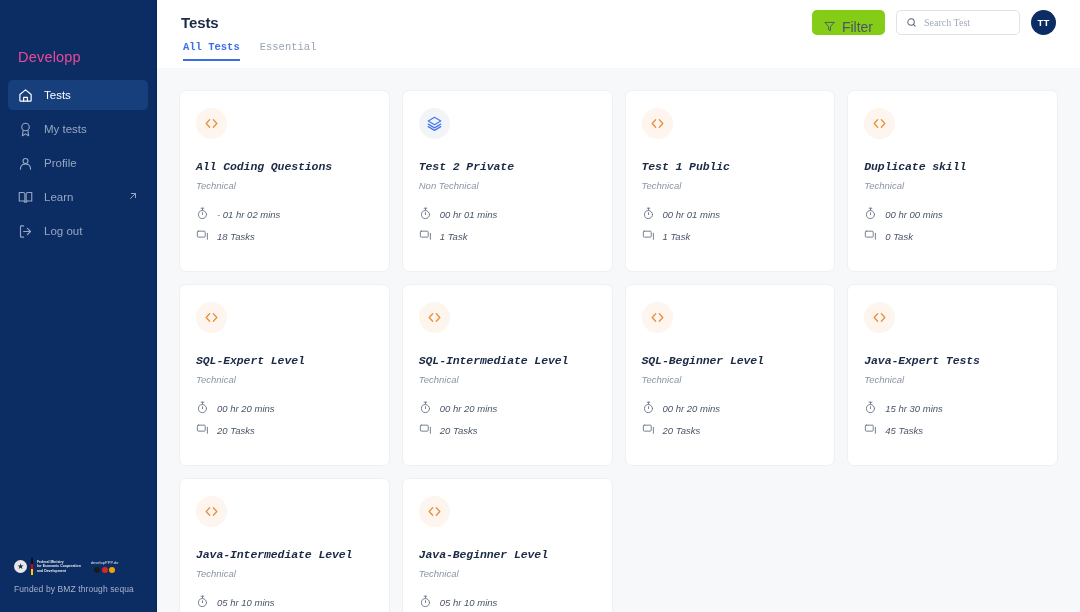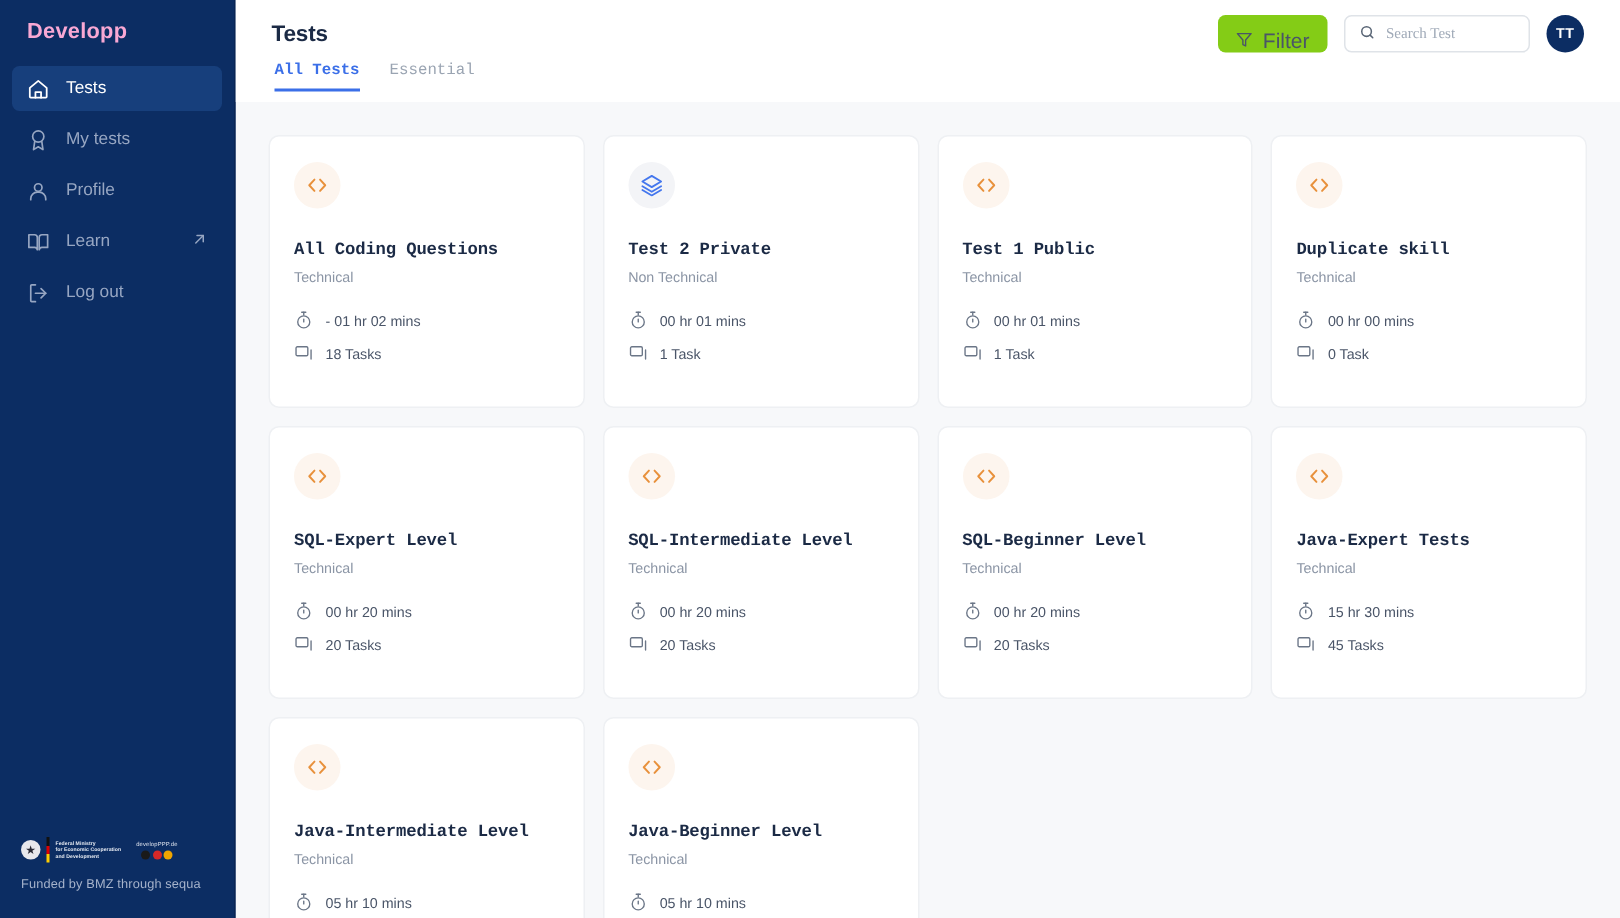--- a/index.html
+++ b/index.html
@@ -13,26 +13,27 @@
 
   
   .sidebar {
     width: 157px; height: 612px;
     background: #0c2d63;
     position: relative;
     flex: 0 0 157px;
     border-right: 1px solid #0a2554;
   }
   .brand {
-    color: #f9a8d4;
+    color: #ec4899;
     font-size: 14.5px;
-    font-weight: bold;
+    font-weight: normal;
     letter-spacing: .2px;
     padding: 13px 0 0 18px;
     height: 42px;
+    margin-top: 36px;
   }
   .nav { margin-top: 2px; padding: 0 8px; }
   .nav-item {
     display: flex; align-items: center;
     height: 30px;
     padding: 0 10px;
     margin-bottom: 4px;
     border-radius: 5px;
     color: #97a6c2;
     font-size: 11.5px;
@@ -116,21 +117,21 @@
     cursor: pointer;
   }
   .tabs { display: flex; gap: 20px; padding-left: 2px; margin-top: 1px; }
   .tab {
     font-size: 10.5px; color: #9aa4b2; padding-bottom: 6px;
     cursor: pointer; border-bottom: 2px solid transparent; font-family: Liberation Mono, monospace;
   }
   .tab.active { color: #3b6fe8; font-weight: bold; border-bottom-color: #3b6fe8; }
 
   
-  .content { flex: 1; overflow: hidden; padding: 22px 22px 0 22px; }
+  .content { flex: 1; overflow: hidden; padding: 22px 22px 0 22px; font-style: italic; }
   .grid { display: grid; grid-template-columns: repeat(4, 1fr); gap: 12px; }
   .card {
     background: #ffffff;
     border-radius: 7px;
     border: 1px solid #eef0f3;
     height: 182px;
     padding: 17px 16px;
     cursor: pointer;
   }
   .card-icon {

